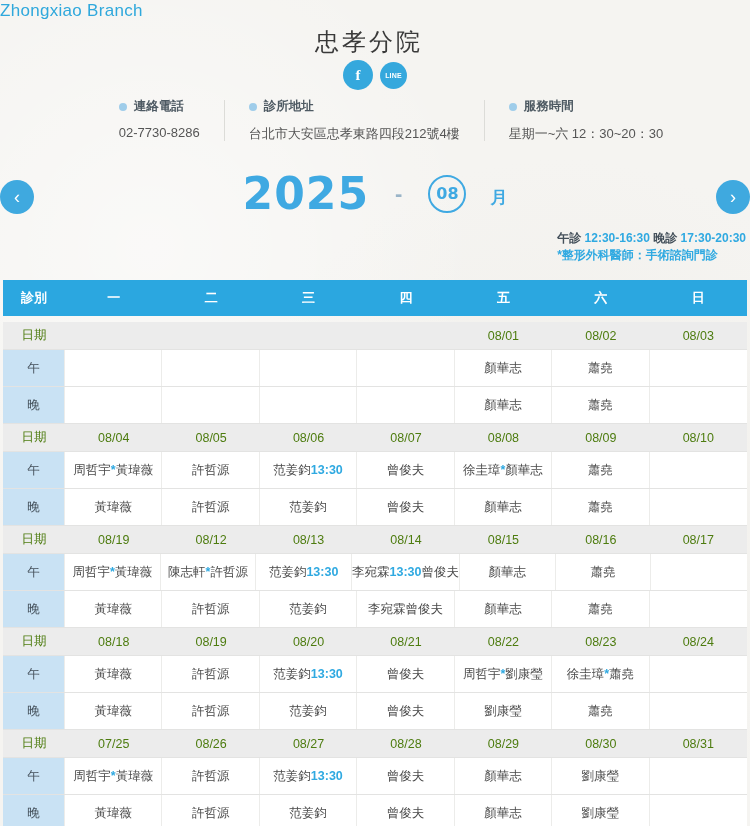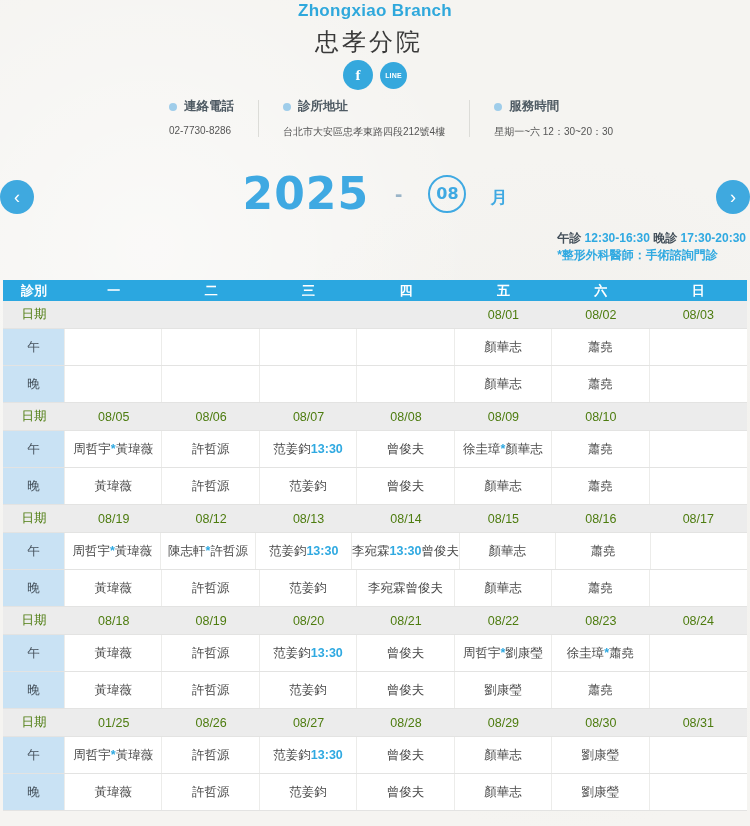--- a/index.html
+++ b/index.html
@@ -11,35 +11,35 @@
     overflow:hidden;
     color:#4a4a4a;
   }
   .page{position:absolute;inset:0;
     background:
       radial-gradient(circle at 20% 30%, rgba(255,255,255,.5), transparent 40%),
       radial-gradient(circle at 75% 60%, rgba(238,236,231,.6), transparent 45%),
       #f5f4f1;
   }
   
-  .title-en{position:absolute;top:1px;left:0;right:0;text-align:center;
-    font-size:17px;font-weight:700;color:#2fa8dc;letter-spacing:.3px;}
+  .title-en{position:absolute;top:1px;left:0;right:0;text-align:left;
+    font-size:17px;font-weight:400;color:#2fa8dc;letter-spacing:.3px;}
   .title-zh{position:absolute;top:26px;left:0;right:12px;text-align:center;
     font-size:24px;font-weight:500;color:#3a3a3a;letter-spacing:3px;}
   .social{position:absolute;top:60px;left:0;right:0;display:flex;justify-content:center;gap:7px;}
   .circle-btn{border-radius:50%;background:#35a8dd;color:#fff;display:flex;
     align-items:center;justify-content:center;cursor:pointer;border:none;text-decoration:none;}
   .fb{width:30px;height:30px;font-size:15px;font-weight:700;font-family:"Liberation Serif",serif;}
   .line{width:27px;height:27px;font-size:7px;font-weight:700;letter-spacing:.2px;margin-top:2px;}
   
   .info-row{position:absolute;top:98px;left:0;right:0;display:flex;justify-content:center;padding-left:32px;}
   .info-col{padding:0 24px;}
   .info-label{display:flex;align-items:center;font-size:12.5px;font-weight:700;color:#4e5a63;}
   .dot{width:8px;height:8px;border-radius:50%;background:#9fcdea;margin-right:7px;flex:0 0 auto;}
-  .info-value{margin-top:10px;font-size:10px;color:#555;}
+  .info-value{margin-top:10px;font-size:13px;color:#555;}
   .vdiv{width:1px;background:#dcdcd8;margin:2px 0;}
   
   .nav-arrow{position:absolute;top:180px;width:34px;height:34px;border-radius:50%;
     background:#3fa9df;color:#fff;border:none;font-size:18px;line-height:1;
     display:flex;align-items:center;justify-content:center;cursor:pointer;padding:0;}
   .nav-arrow.left{left:0;}
   .nav-arrow.right{right:0;}
   .month-display{position:absolute;top:168px;left:0;right:0;display:flex;
     justify-content:center;align-items:center;gap:24px;}
   .year{font-size:44px;font-weight:800;color:#3fa9e2;letter-spacing:1px;font-family:"DejaVu Sans",sans-serif;}
@@ -49,21 +49,21 @@
     font-size:16px;font-weight:700;color:#3fa9e2;font-family:"DejaVu Sans",sans-serif;}
   .month-unit{font-size:17px;font-weight:700;color:#3fa9e2;margin-top:8px;}
   
   .notes{position:absolute;top:230px;right:4px;text-align:left;font-size:12px;line-height:17px;}
   .notes-hours{color:#44505a;font-weight:700;}
   .notes-surgeon{color:#2fa9e1;font-weight:700;}
   .blu{color:#2fa9e1;font-weight:700;}
   
   .schedule{position:absolute;top:280px;left:3px;right:3px;}
   .t-head{display:grid;grid-template-columns:62px repeat(7,1fr);
-    background:#2ba7e0;height:21px;margin-bottom:0;}
+    background:#2ba7e0;height:36px;margin-bottom:6px;}
   .th{display:flex;align-items:center;justify-content:center;
     color:#fff;font-size:13px;font-weight:700;}
   .t-row{display:grid;grid-template-columns:62px repeat(7,1fr);
     border-bottom:1px solid #e3e3e2;box-sizing:border-box;}
   .t-row .td{display:flex;align-items:center;justify-content:center;
     font-size:12.5px;color:#4a4a4a;text-align:center;box-sizing:border-box;white-space:nowrap;}
   .date-row{height:28px;background:#ececec;}
   .date-row .td{color:#4d7c0f;}
   .session-row{height:37px;background:#fff;}
   .session-row .td{border-right:1px solid #ececea;}
@@ -164,20 +164,21 @@
         <div class="td"></div>
         <div class="td"></div>
         <div class="td"></div>
         <div class="td"></div>
         <div class="td">顏華志</div>
         <div class="td">蕭堯</div>
         <div class="td"></div>
       </div>
       <div class="t-row date-row">
         <div class="td">日期</div>
+        <div class="td">08/04</div>
         <div class="td">08/05</div>
         <div class="td">08/06</div>
         <div class="td">08/07</div>
         <div class="td">08/08</div>
         <div class="td">08/09</div>
         <div class="td">08/10</div>
       </div>
       <div class="t-row session-row">
         <div class="td label-cell">午</div>
         <div class="td">周哲宇<span class="blu">*</span>黃瑋薇</div>
@@ -253,21 +254,21 @@
         <div class="td">黃瑋薇</div>
         <div class="td">許哲源</div>
         <div class="td">范姜鈞</div>
         <div class="td">曾俊夫</div>
         <div class="td">劉康瑩</div>
         <div class="td">蕭堯</div>
         <div class="td"></div>
       </div>
       <div class="t-row date-row">
         <div class="td">日期</div>
-        <div class="td">01/25</div>
+        <div class="td">07/25</div>
         <div class="td">08/26</div>
         <div class="td">08/27</div>
         <div class="td">08/28</div>
         <div class="td">08/29</div>
         <div class="td">08/30</div>
         <div class="td">08/31</div>
       </div>
       <div class="t-row session-row">
         <div class="td label-cell">午</div>
         <div class="td">周哲宇<span class="blu">*</span>黃瑋薇</div>

